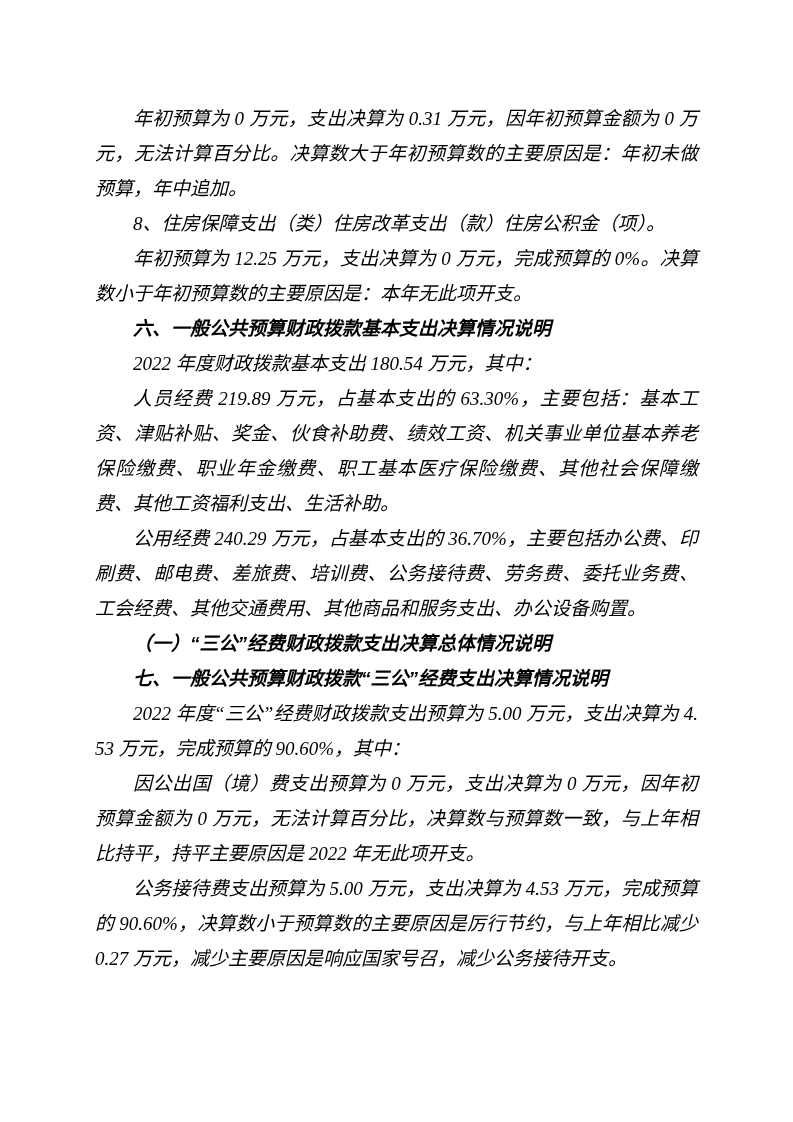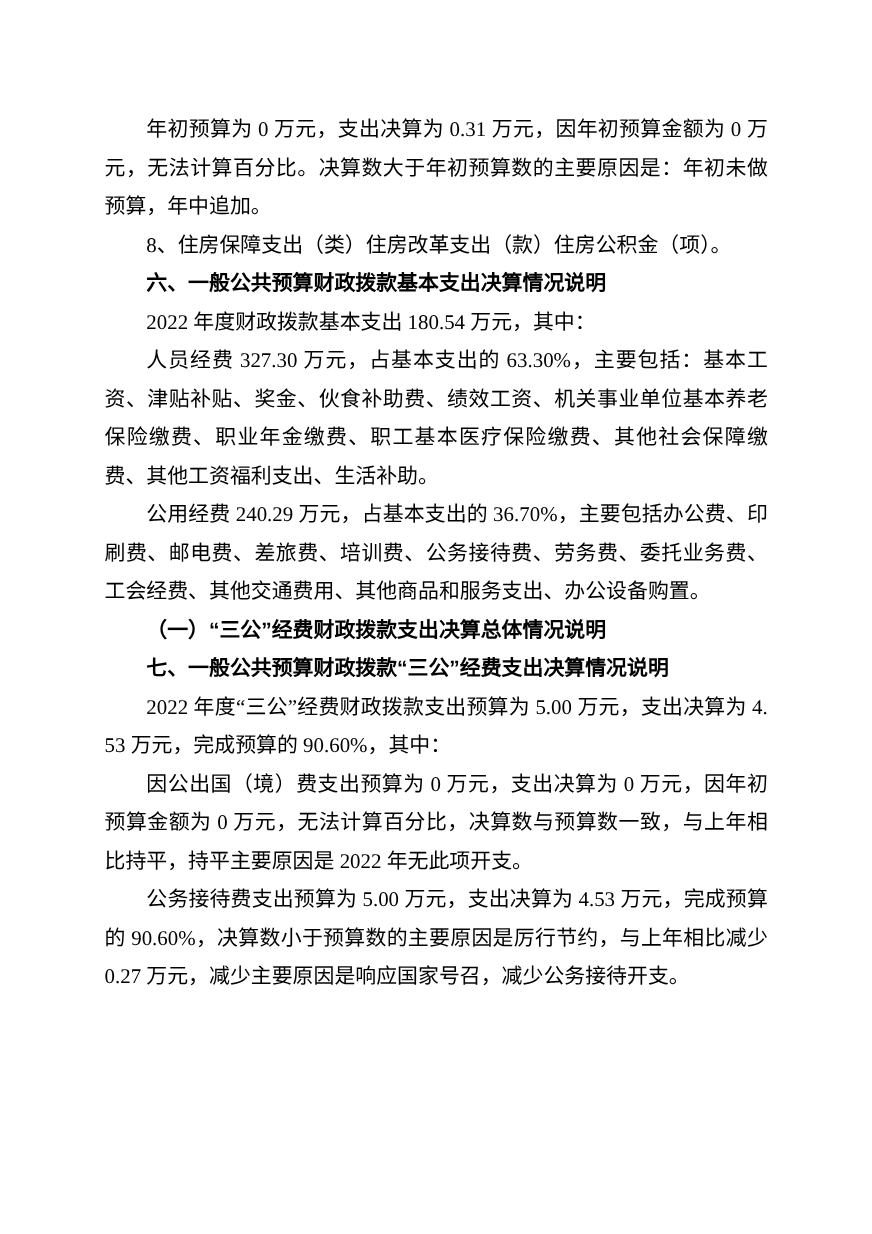--- a/index.html
+++ b/index.html
@@ -12,20 +12,21 @@
     background: #ffffff;
     overflow: hidden;
   }
   .page {
     box-sizing: border-box;
     width: 793px;
     height: 1122px;
     padding: 101px 95px 0 95px;
     background: #ffffff;
     color: #000000;
+    font-style: italic;
   }
   .page p {
     margin: 0;
     font-family: "Liberation Serif", "DejaVu Serif", serif;
     font-size: 19px;
     line-height: 35px;
     text-align: justify;
     text-justify: inter-character;
     text-indent: 2em;
     word-break: break-all;
@@ -34,22 +35,23 @@
     font-family: "Liberation Sans", "DejaVu Sans", sans-serif;
     font-weight: 700;
   }
 </style>
 </head>
 <body style="background: rgb(255, 255, 255);">
 
 <div class="page" style="color: rgb(0, 0, 0);">
   <p>年初预算为 0 万元，支出决算为 0.31 万元，因年初预算金额为 0 万元，无法计算百分比。决算数大于年初预算数的主要原因是：年初未做预算，年中追加。</p>
   <p>8、住房保障支出（类）住房改革支出（款）住房公积金（项）。</p>
+  <p>年初预算为 12.25 万元，支出决算为 0 万元，完成预算的 0%。决算数小于年初预算数的主要原因是：本年无此项开支。</p>
   <p class="heading">六、一般公共预算财政拨款基本支出决算情况说明</p>
   <p>2022 年度财政拨款基本支出 180.54 万元，其中：</p>
-  <p>人员经费 327.30 万元，占基本支出的 63.30%，主要包括：基本工资、津贴补贴、奖金、伙食补助费、绩效工资、机关事业单位基本养老保险缴费、职业年金缴费、职工基本医疗保险缴费、其他社会保障缴费、其他工资福利支出、生活补助。</p>
+  <p>人员经费 219.89 万元，占基本支出的 63.30%，主要包括：基本工资、津贴补贴、奖金、伙食补助费、绩效工资、机关事业单位基本养老保险缴费、职业年金缴费、职工基本医疗保险缴费、其他社会保障缴费、其他工资福利支出、生活补助。</p>
   <p>公用经费 240.29 万元，占基本支出的 36.70%，主要包括办公费、印刷费、邮电费、差旅费、培训费、公务接待费、劳务费、委托业务费、工会经费、其他交通费用、其他商品和服务支出、办公设备购置。</p>
   <p class="heading">（一）“三公”经费财政拨款支出决算总体情况说明</p>
   <p class="heading">七、一般公共预算财政拨款“三公”经费支出决算情况说明</p>
   <p>2022 年度“三公”经费财政拨款支出预算为 5.00 万元，支出决算为 4.53 万元，完成预算的 90.60%，其中：</p>
   <p>因公出国（境）费支出预算为 0 万元，支出决算为 0 万元，因年初预算金额为 0 万元，无法计算百分比，决算数与预算数一致，与上年相比持平，持平主要原因是 2022 年无此项开支。</p>
   <p>公务接待费支出预算为 5.00 万元，支出决算为 4.53 万元，完成预算的 90.60%，决算数小于预算数的主要原因是厉行节约，与上年相比减少 0.27 万元，减少主要原因是响应国家号召，减少公务接待开支。</p>
 </div>
 
 </body></html>

